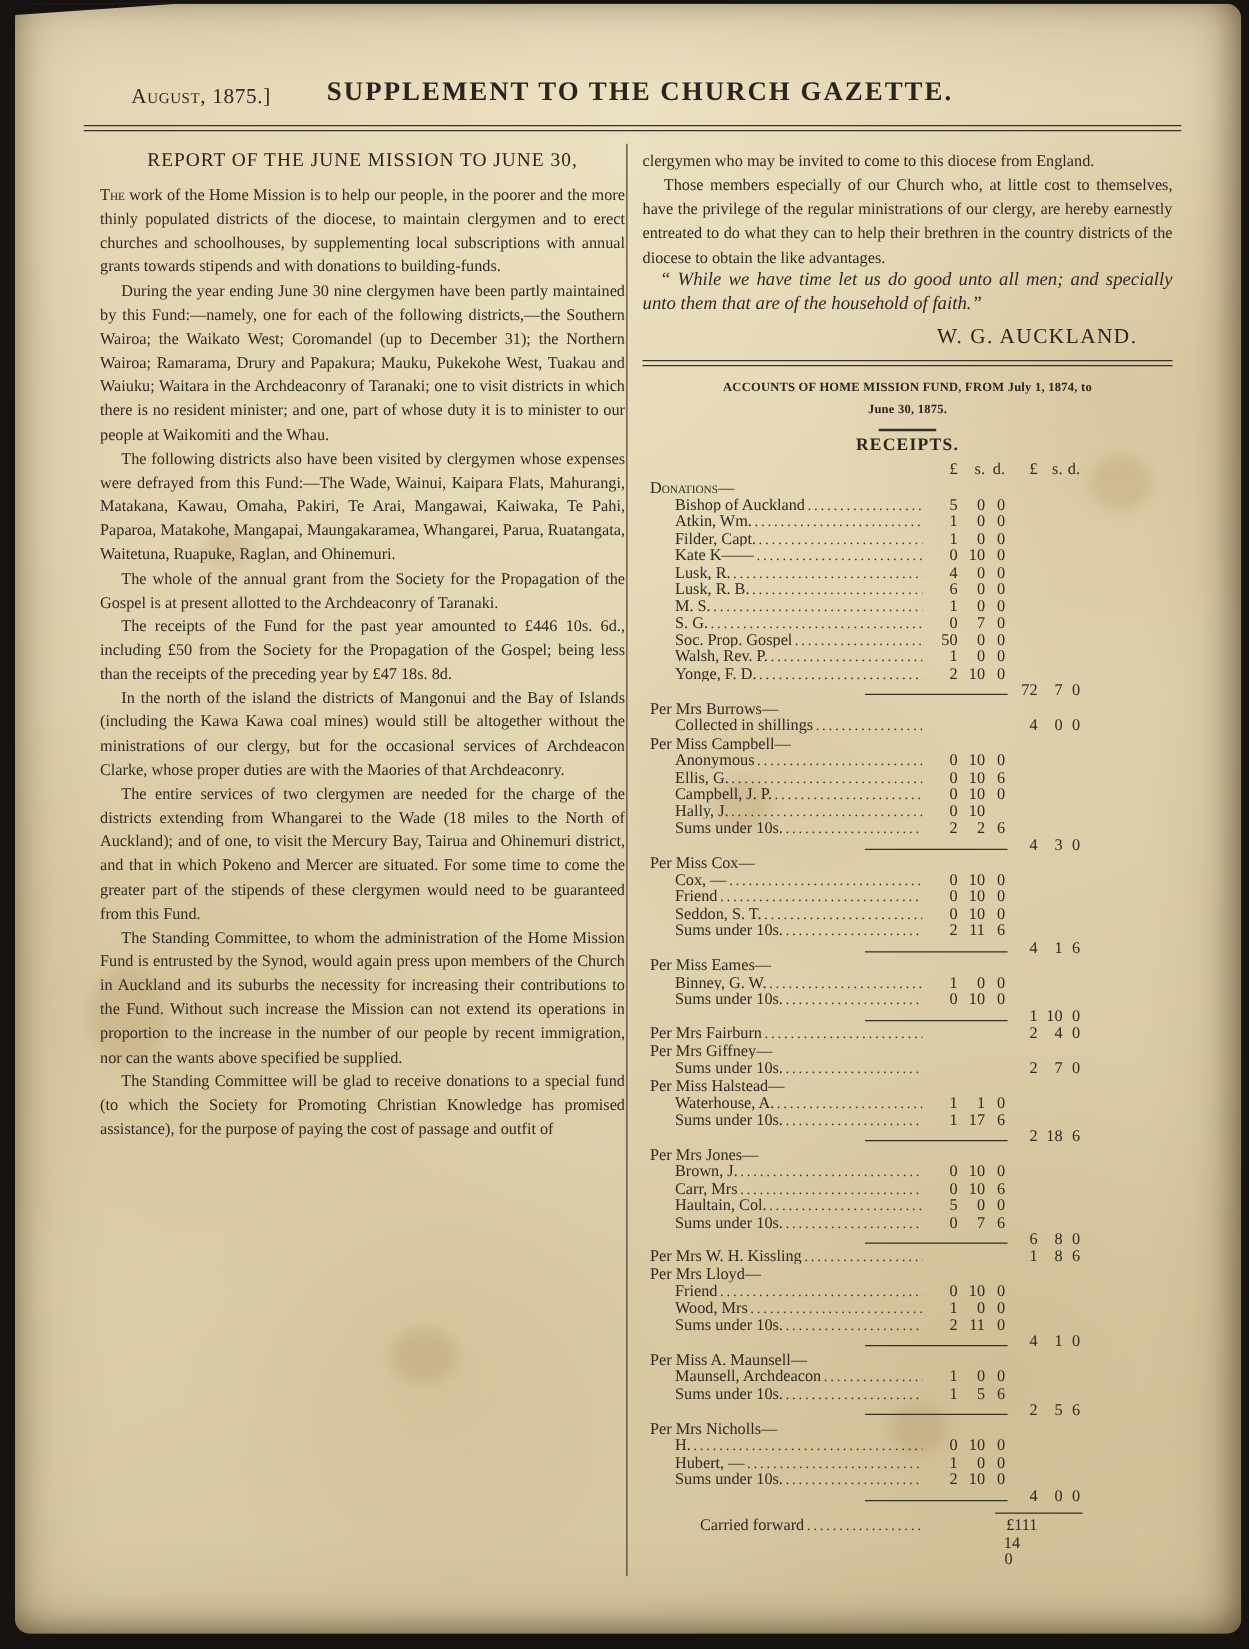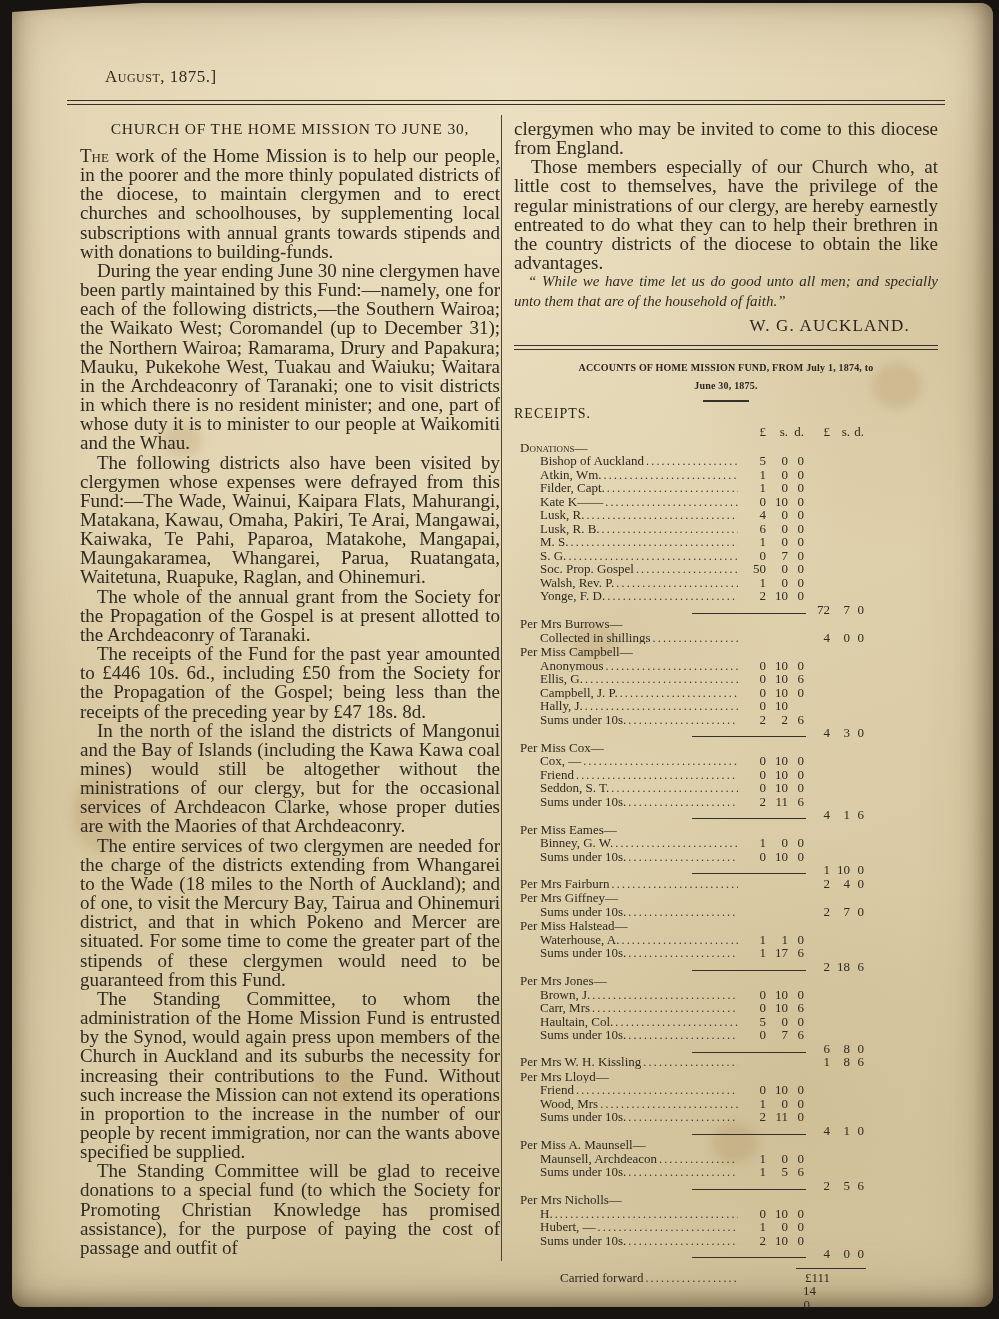--- a/index.html
+++ b/index.html
@@ -25,30 +25,30 @@
   .masthead-title{position:absolute;left:240px;top:58px;width:520px;text-align:center;
     font-size:21.5px;font-weight:bold;letter-spacing:1.6px;color:#29241d;}
   .rule-dbl{border-top:1.6px solid #35302a;border-bottom:1px solid #35302a;height:3px;}
   .masthead-rule{position:absolute;left:55px;right:48px;top:97px;}
   .col-divider{position:absolute;left:489px;top:112px;height:1146px;width:1px;background:#4a4234;}
 
   .col-left{position:absolute;left:68px;top:116px;width:420px;}
   .col-right{position:absolute;left:502px;top:116px;width:424px;}
 
   .report-heading{text-align:center;font-size:15.5px;letter-spacing:.8px;line-height:20px;margin-bottom:7px;color:#2b261f;}
-  .para{margin:0;font-size:19px;line-height:19.15px;text-align:justify;text-indent:17px;}
+  .para{margin:0;font-size:13px;line-height:19.15px;text-align:justify;text-indent:17px;}
   .para.no-indent{text-indent:0;}
   .sc{font-variant:small-caps;text-align:right;}
   .quote{margin:0;font-size:15px;line-height:19.5px;font-style:italic;text-align:justify;text-indent:14px;}
   .signature{text-align:right;padding-right:28px;font-size:17px;letter-spacing:1.2px;margin-top:5px;color:#2b261f;}
 
   .acct-rule{margin-top:9px;}
   .acct-heading{margin-top:9px;text-align:center;font-weight:bold;font-size:10px;line-height:17.5px;letter-spacing:.2px;color:#2b261f;}
   .mini-rule{width:46px;height:2px;background:#35302a;margin:6px auto 4px;}
-  .receipts-title{text-align:left;font-weight:normal;font-size:14px;letter-spacing:1px;margin:2px 0 3px;color:#2b261f;}
+  .receipts-title{text-align:center;font-weight:bold;font-size:14px;letter-spacing:1px;margin:2px 0 3px;color:#2b261f;}
 
   .acct-table{padding-right:72px;}
   .acct-row{display:flex;align-items:baseline;height:13.5px;font-size:13px;line-height:13.5px;white-space:nowrap;}
   .acct-row.group{margin-top:1px;}
   .acct-row.header{margin-bottom:2px;font-size:13px;}
   .lbl{flex:1;display:flex;overflow:hidden;min-width:0;}
   .lbl .txt{flex:0 0 auto;}
   .dots{flex:1 1 auto;overflow:hidden;height:12px;margin:0 2px;}
   .dots::after{content:"..........................................................";letter-spacing:2.2px;font-size:12px;color:#3a342c;}
   .grp{display:flex;flex:0 0 auto;}
@@ -73,26 +73,27 @@
 
 <div class="paper">
   <div class="stain" style="left:60px;top:770px;width:60px;height:80px;"></div>
   <div class="stain" style="left:560px;top:620px;width:44px;height:40px;"></div>
   <div class="stain" style="left:860px;top:360px;width:50px;height:46px;"></div>
   <div class="stain" style="left:300px;top:1060px;width:54px;height:44px;"></div>
   <div class="stain" style="left:700px;top:1120px;width:46px;height:40px;"></div>
   <div class="stain" style="left:150px;top:420px;width:40px;height:34px;"></div>
 
   <div class="masthead-date">August, 1875.]</div>
+  <div class="masthead-title">SUPPLEMENT TO THE CHURCH GAZETTE.</div>
   <div class="rule-dbl masthead-rule"></div>
   <div class="col-divider"></div>
 
   <div class="col-left">
     <div class="report-heading">
-      <div>CHURCH OF THE HOME MISSION TO JUNE 30,</div>
+      <div>REPORT OF THE JUNE MISSION TO JUNE 30,</div>
     </div>
     <div id="left-paras">
         <p class="para no-indent"><span class="sc">The</span> work of the Home Mission is to help our people, in the poorer and the more thinly populated districts of the diocese, to maintain clergymen and to erect churches and schoolhouses, by supplementing local subscriptions with annual grants towards stipends and with donations to building-funds.</p>
         <p class="para">During the year ending June 30 nine clergymen have been partly maintained by this Fund:—namely, one for each of the following districts,—the Southern Wairoa; the Waikato West; Coromandel (up to December 31); the Northern Wairoa; Ramarama, Drury and Papakura; Mauku, Pukekohe West, Tuakau and Waiuku; Waitara in the Archdeaconry of Taranaki; one to visit districts in which there is no resident minister; and one, part of whose duty it is to minister to our people at Waikomiti and the Whau.</p>
         <p class="para">The following districts also have been visited by clergymen whose expenses were defrayed from this Fund:—The Wade, Wainui, Kaipara Flats, Mahurangi, Matakana, Kawau, Omaha, Pakiri, Te Arai, Mangawai, Kaiwaka, Te Pahi, Paparoa, Matakohe, Mangapai, Maungakaramea, Whangarei, Parua, Ruatangata, Waitetuna, Ruapuke, Raglan, and Ohinemuri.</p>
         <p class="para">The whole of the annual grant from the Society for the Propagation of the Gospel is at present allotted to the Archdeaconry of Taranaki.</p>
         <p class="para">The receipts of the Fund for the past year amounted to £446 10s. 6d., including £50 from the Society for the Propagation of the Gospel; being less than the receipts of the preceding year by £47 18s. 8d.</p>
         <p class="para">In the north of the island the districts of Mangonui and the Bay of Islands (including the Kawa Kawa coal mines) would still be altogether without the ministrations of our clergy, but for the occasional services of Archdeacon Clarke, whose proper duties are with the Maories of that Archdeaconry.</p>
         <p class="para">The entire services of two clergymen are needed for the charge of the districts extending from Whangarei to the Wade (18 miles to the North of Auckland); and of one, to visit the Mercury Bay, Tairua and Ohinemuri district, and that in which Pokeno and Mercer are situated. For some time to come the greater part of the stipends of these clergymen would need to be guaranteed from this Fund.</p>
         <p class="para">The Standing Committee, to whom the administration of the Home Mission Fund is entrusted by the Synod, would again press upon members of the Church in Auckland and its suburbs the necessity for increasing their contributions to the Fund. Without such increase the Mission can not extend its operations in proportion to the increase in the number of our people by recent immigration, nor can the wants above specified be supplied.</p>

